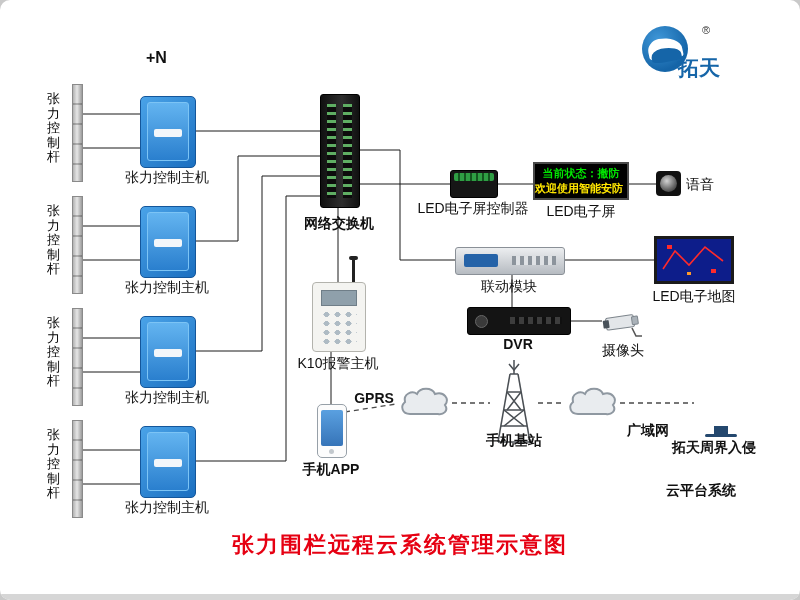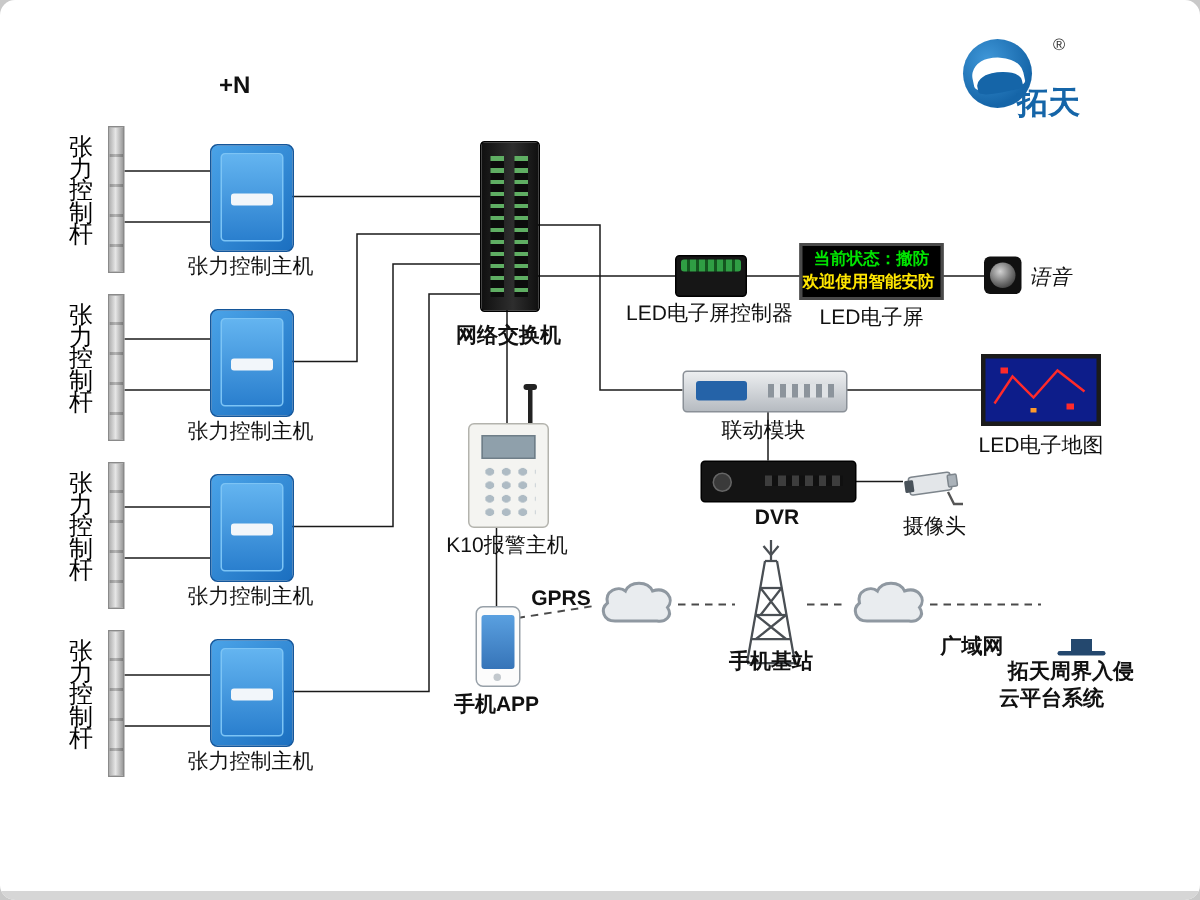--- a/index.html
+++ b/index.html
@@ -2,21 +2,21 @@
 <html><head>
 <meta charset="utf-8">
 <style>
   html,body{margin:0;padding:0;background:#c9c9c9;font-family:"Liberation Sans","DejaVu Sans",sans-serif;}
   #canvas{position:relative;width:800px;height:600px;background:#fff;border-radius:10px;overflow:hidden;}
   #wires{position:absolute;left:0;top:0;width:800px;height:600px;pointer-events:none;}
   .lbl{position:absolute;font-size:14px;color:#111;text-align:center;line-height:15px;white-space:nowrap;}
   .b{font-weight:bold;}
 
   
-  .pole-label{position:absolute;width:15px;font-size:16px;line-height:14.5px;color:#000;word-break:break-all;text-align:center;}
+  .pole-label{position:absolute;width:15px;font-size:13px;line-height:14.5px;color:#000;word-break:break-all;text-align:center;}
   .pl1{left:46px;top:92px;}  .pl2{left:46px;top:204px;}  .pl3{left:46px;top:316px;}  .pl4{left:46px;top:428px;}
 
   
   .pole{position:absolute;left:72px;width:9px;height:96px;border:1px solid #8a8a8a;
     background:repeating-linear-gradient(180deg,rgba(0,0,0,0) 0 18px,rgba(0,0,0,.22) 18px 20px),
                linear-gradient(90deg,#b2b2b2,#e6e6e6 45%,#9b9b9b);}
   .po1{top:84px;} .po2{top:196px;} .po3{top:308px;} .po4{top:420px;}
 
   
   .host{position:absolute;left:140px;width:54px;height:70px;border:1px solid #14569a;border-radius:5px;
@@ -48,21 +48,21 @@
   .ledscr{position:absolute;left:533px;top:162px;width:96px;height:38px;background:#000;border:2px solid #4a4a4a;
     box-sizing:border-box;display:flex;flex-direction:column;justify-content:center;}
   .ledscr .l1{color:#00e600;font-size:11px;font-weight:bold;text-align:center;line-height:15px;}
   .ledscr .l2{color:#ffe600;font-size:11px;font-weight:bold;text-align:left;line-height:15px;}
   .lbl-ledscr{left:533px;top:204px;width:96px;}
 
   
   .speaker{position:absolute;left:656px;top:171px;width:25px;height:25px;background:#101010;border-radius:4px;}
   .speaker::before{content:"";position:absolute;inset:4px;border-radius:50%;
     background:radial-gradient(circle at 40% 35%,#d2d2d2,#6b6b6b 55%,#1c1c1c);}
-  .lbl-voice{left:684px;top:177px;width:32px;font-style:italic;}
+  .lbl-voice{left:684px;top:177px;width:32px;}
 
   
   .linkage{position:absolute;left:455px;top:247px;width:108px;height:26px;border:1px solid #8a9097;border-radius:3px;
     background:linear-gradient(180deg,#eceef0,#b6bbc1);}
   .linkage::before{content:"";position:absolute;left:8px;top:6px;width:34px;height:13px;background:#2563a8;border-radius:2px;}
   .linkage::after{content:"";position:absolute;right:8px;top:8px;width:44px;height:9px;
     background:repeating-linear-gradient(90deg,#8c949c 0 4px,#dfe2e5 4px 8px);}
   .lbl-linkage{left:455px;top:279px;width:108px;}
 
   
@@ -106,21 +106,21 @@
 
   .lbl-wan{left:624px;top:390px;width:48px;margin-top:33px;}
 
   
   .monitor{position:absolute;left:694px;top:390px;width:54px;height:36px;border:3px solid #12355e;box-sizing:border-box;
     background:linear-gradient(180deg,#2f6fae,#1b4a7e);display:flex;align-items:center;justify-content:center;}
   .monitor span{color:#fff;font-size:12px;font-weight:bold;}
   .monitor-stand{position:absolute;left:714px;top:426px;width:14px;height:8px;background:#24486e;}
   .monitor-base{position:absolute;left:705px;top:434px;width:32px;height:3px;background:#24486e;border-radius:2px;}
   .cap1{left:666px;top:440px;width:90px;text-align:right;}
-  .cap2{left:666px;top:458px;width:90px;text-align:left;}
+  .cap2{left:666px;top:483px;width:90px;text-align:left;}
 
   
   .logo{position:absolute;left:642px;top:24px;width:90px;height:54px;}
   .logo .ball{position:absolute;left:0;top:2px;width:46px;height:46px;border-radius:50%;
     background:radial-gradient(circle at 35% 30%,#3f97d8,#1565a8 70%);}
   .logo .swoosh{position:absolute;left:6px;top:12px;width:34px;height:22px;background:#fff;
     border-radius:60% 100% 20% 80%/80% 100% 20% 40%;transform:rotate(-12deg);}
   .logo .swoosh::after{content:"";position:absolute;left:2px;top:10px;width:30px;height:14px;background:#1565a8;
     border-radius:60% 100% 20% 80%/80% 100% 20% 40%;}
   .logo .brand{position:absolute;left:36px;top:30px;font-size:21px;font-weight:bold;color:#1565a8;}
@@ -278,15 +278,16 @@
   <div class="lbl b cap2">云平台系统</div>
 
   <div class="logo">
     <div class="ball">
         <div class="swoosh"></div>
       </div>
     <div class="brand">拓天</div>
     <div class="reg">®</div>
   </div>
 
+  <div class="title">张力围栏远程云系统管理示意图</div>
 
   <div class="bottom-edge"></div>
 </div>
 
 </body></html>

